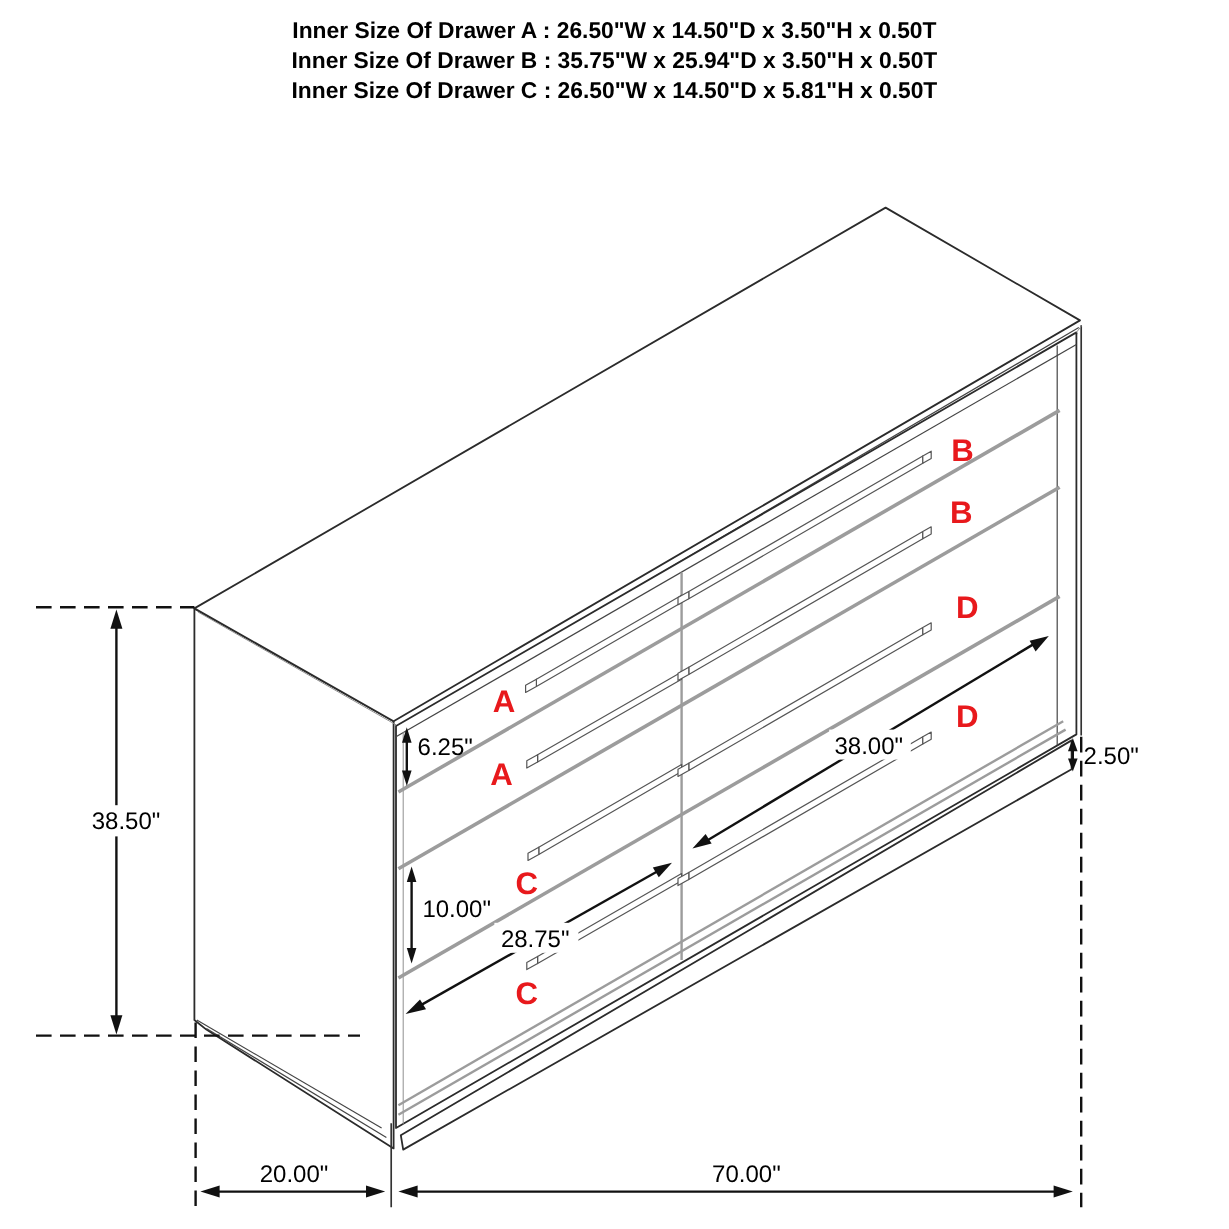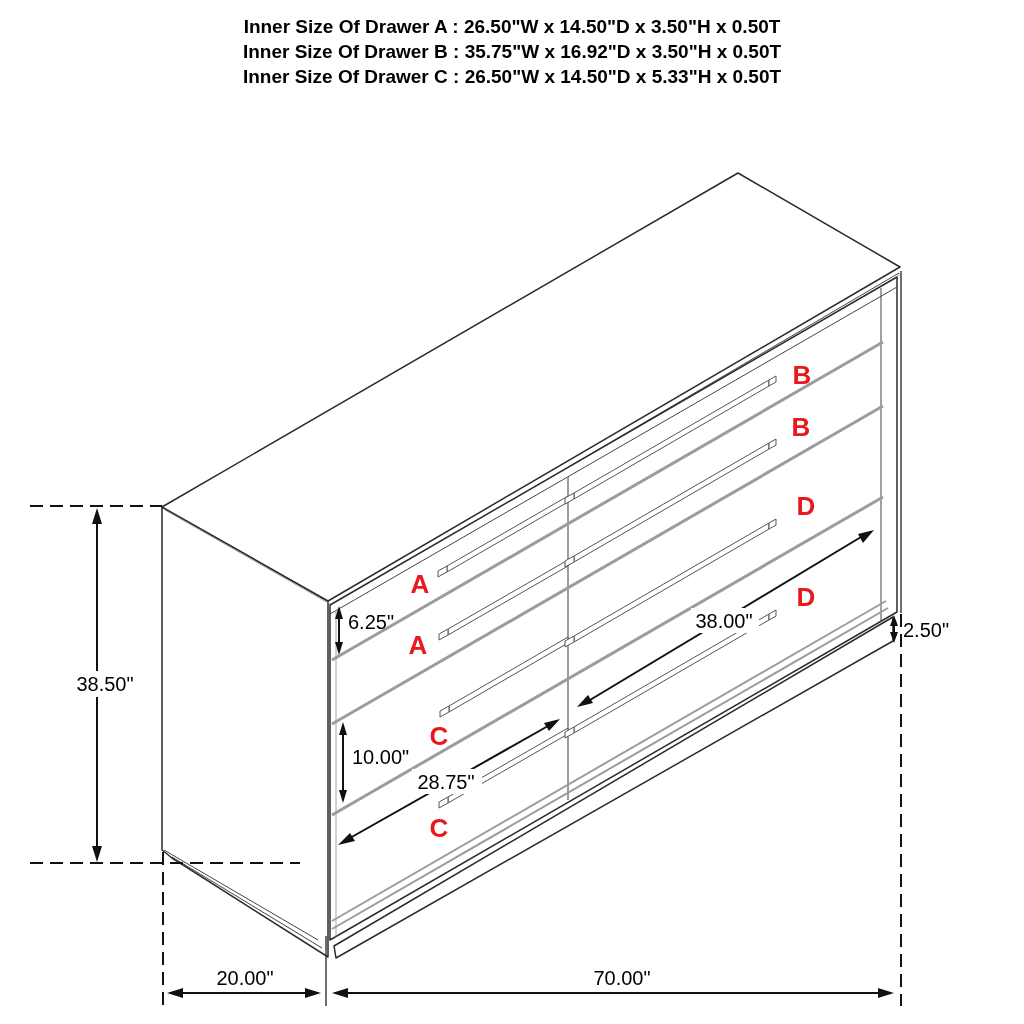--- a/index.html
+++ b/index.html
@@ -22,22 +22,22 @@
   .drawer-label{font-size:26px;font-weight:bold;fill:#e8191c;}
   .mask{fill:#ffffff;stroke:none;}
 </style>
 </head>
 <body>
 
 <div id="page">
 
   <div id="spec-header">
     <div>Inner Size Of Drawer A : 26.50"W x 14.50"D x 3.50"H x 0.50T</div>
-    <div>Inner Size Of Drawer B : 35.75"W x 16.92"D x 3.50"H x 0.50T</div>
-    <div>Inner Size Of Drawer C : 26.50"W x 14.50"D x 5.33"H x 0.50T</div>
+    <div>Inner Size Of Drawer B : 35.75"W x 25.94"D x 3.50"H x 0.50T</div>
+    <div>Inner Size Of Drawer C : 26.50"W x 14.50"D x 5.81"H x 0.50T</div>
   </div>
 
   <svg id="diagram-svg" width="1024" height="1024" viewBox="0 0 1024 1024">
 
     <g>
 
       <polygon class="outline" points="162,507 328,601 328,957 172,858 162,850"></polygon>
       <line class="thin" x1="164" y1="850" x2="318" y2="940"></line>
       <line class="thin" x1="172" y1="857" x2="322" y2="948"></line>
 

